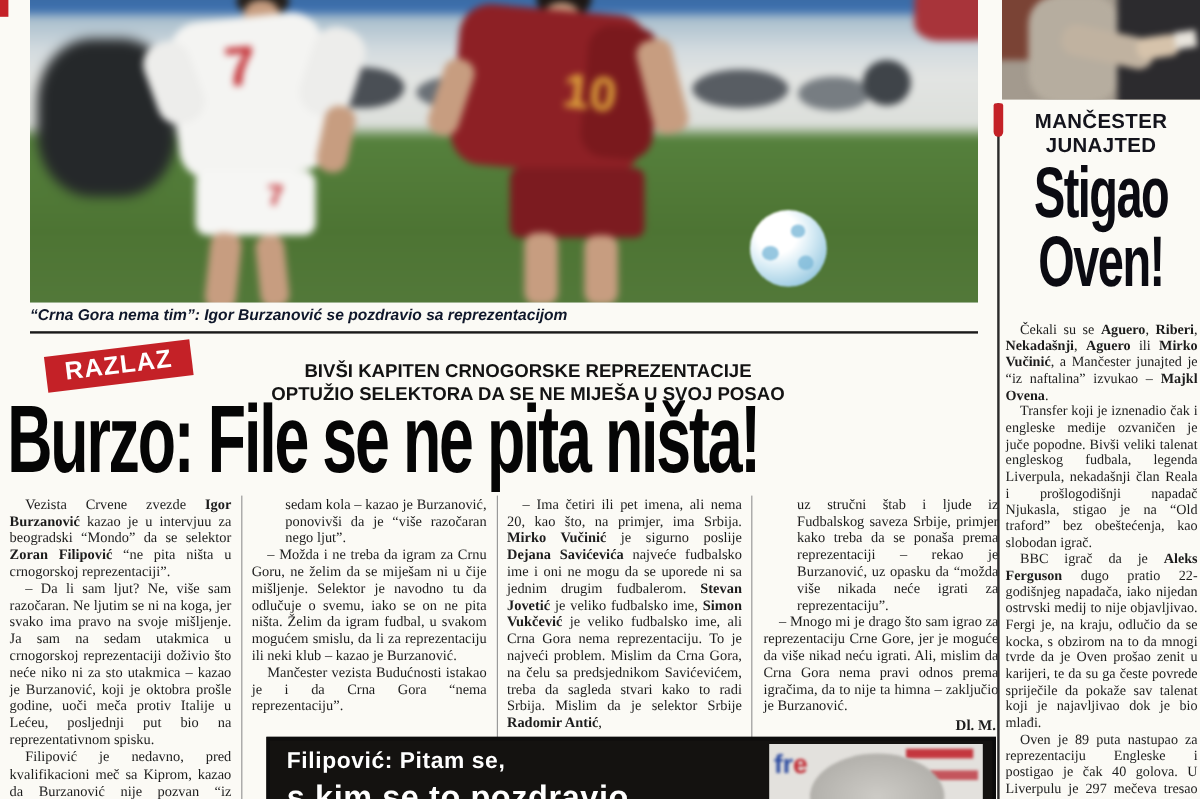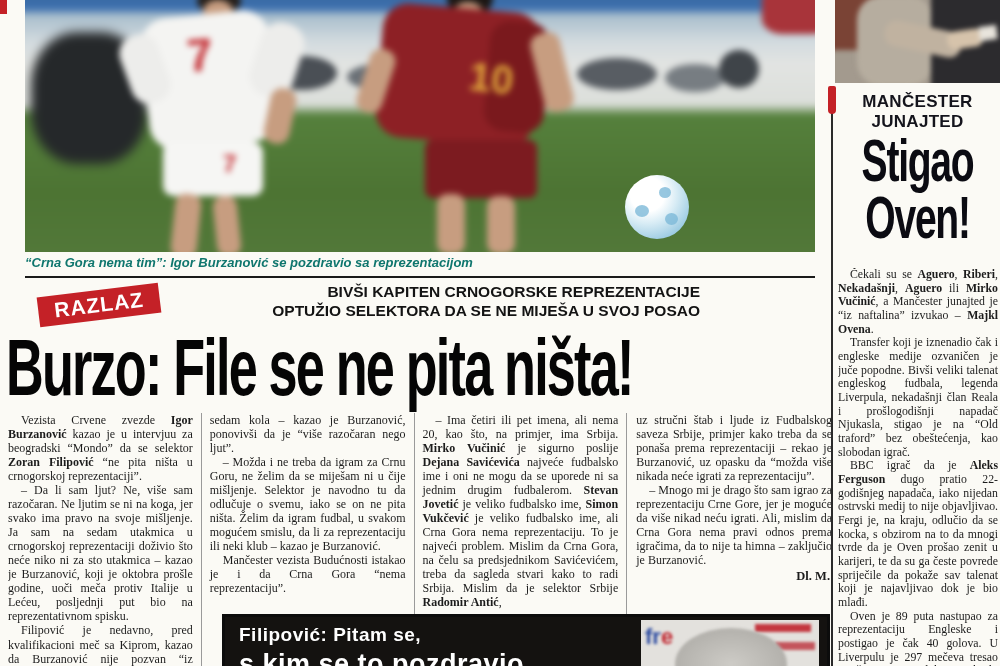--- a/index.html
+++ b/index.html
@@ -12,35 +12,35 @@
   .photo .scene{position:absolute;inset:-8px;filter:blur(3px);
     background:linear-gradient(180deg,#39699f 0,#3c6fae 16px,#aabfcd 24px,#d3dbdf 50px,#e2e4e2 72px,#dcdfdb 112px,#55803c 124px,#4d7433 200px,#53793a 270px);}
   .blob{position:absolute;}
   .num{position:absolute;font-family:"Liberation Sans",sans-serif;font-weight:bold;}
   .ball{position:absolute;left:600px;top:175px;width:64px;height:64px;border-radius:50%;
     background:radial-gradient(circle at 35% 30%,#ffffff 0 28%,#d8ecf5 48%,#9ccbe2 78%,#7fb6d4 100%);
     filter:blur(.7px);}
   .ball i{position:absolute;display:block;border-radius:50%;background:#7db9d8;opacity:.8;}
   
   .caption{position:absolute;left:25px;top:255px;width:790px;
-    font:bold italic 13px "Liberation Sans",sans-serif;color:#0f766e;}
+    font:bold italic 13px "Liberation Sans",sans-serif;color:#0f172a;}
   .rule{position:absolute;left:25px;top:276px;width:790px;height:2px;background:#1a1a1a;}
   
   .tag{position:absolute;left:38px;top:290px;transform:rotate(-7deg);background:#c42127;color:#fff;
     font:bold 21px "Liberation Sans",sans-serif;letter-spacing:1px;padding:3px 16px;}
-  .kicker{position:absolute;left:180px;top:283px;width:520px;text-align:right;
+  .kicker{position:absolute;left:180px;top:301px;width:520px;text-align:center;
     font:bold 15.5px/1.22 "Liberation Sans",sans-serif;color:#131313;}
   .headline{position:absolute;left:6px;top:320px;white-space:nowrap;
     font:bold 58px "Liberation Sans",sans-serif;letter-spacing:-2px;color:#050505;
     transform:scale(.9,1.38);transform-origin:0 0;}
   
   .cols{position:absolute;left:8px;top:413px;width:824px;height:253px;display:flex;}
   .col{font-size:12px;line-height:1.17;text-align:justify;overflow:hidden;}
   .col p{margin:0;text-indent:13px;}
-  .col p.noind{text-indent:0;}
+  .col p.noind{text-indent:0;margin-left:28px;}
   .c1{width:185px;padding-right:8px;border-right:1px solid #9a9a9a;}
   .c2{width:196px;padding:0 8px;border-right:1px solid #9a9a9a;}
   .c3{width:196px;padding:0 8px;border-right:1px solid #9a9a9a;}
   .c4{width:196px;padding-left:9px;}
   .byline{text-align:right;font-weight:bold;font-size:12.5px;margin-top:2px;padding-right:2px;}
   
   .subbox{position:absolute;left:222px;top:614px;width:608px;height:64px;box-sizing:border-box;
     background:#141210;border:3px solid #0c0c0c;display:flex;overflow:hidden;}
   .subtitle{flex:1;padding:7px 0 0 14px;color:#fff;font-family:"Liberation Sans",sans-serif;font-weight:bold;}
   .subtitle .l1{font-size:19px;letter-spacing:.5px;}

